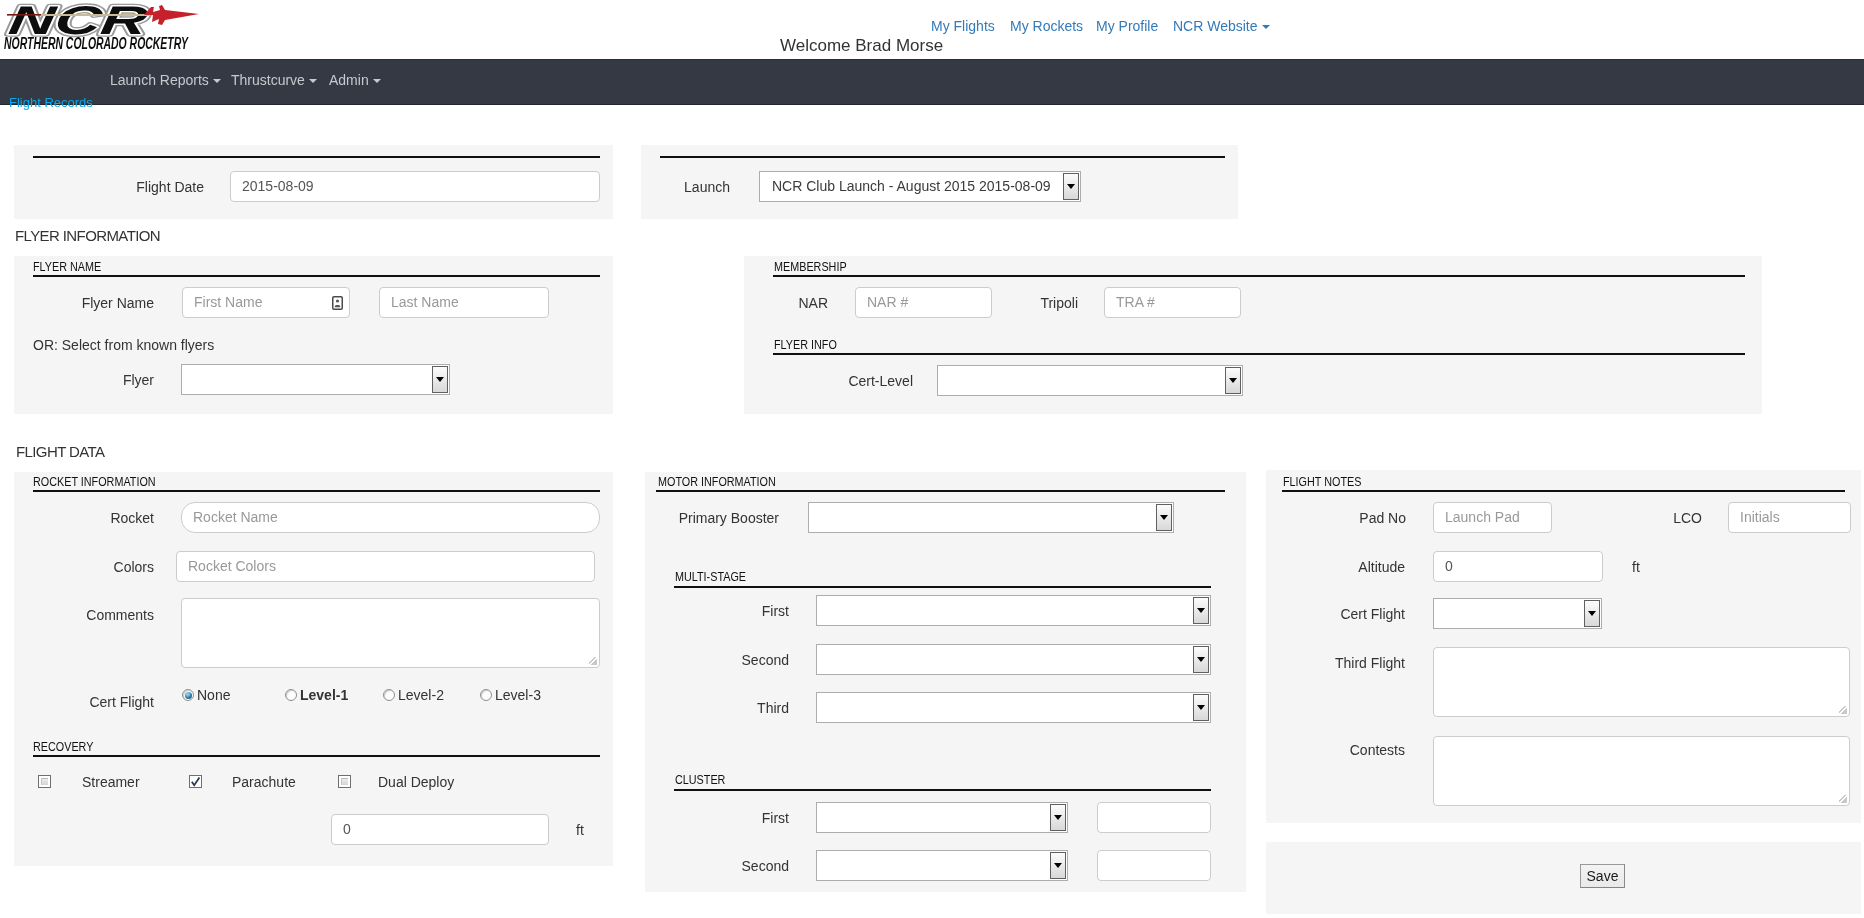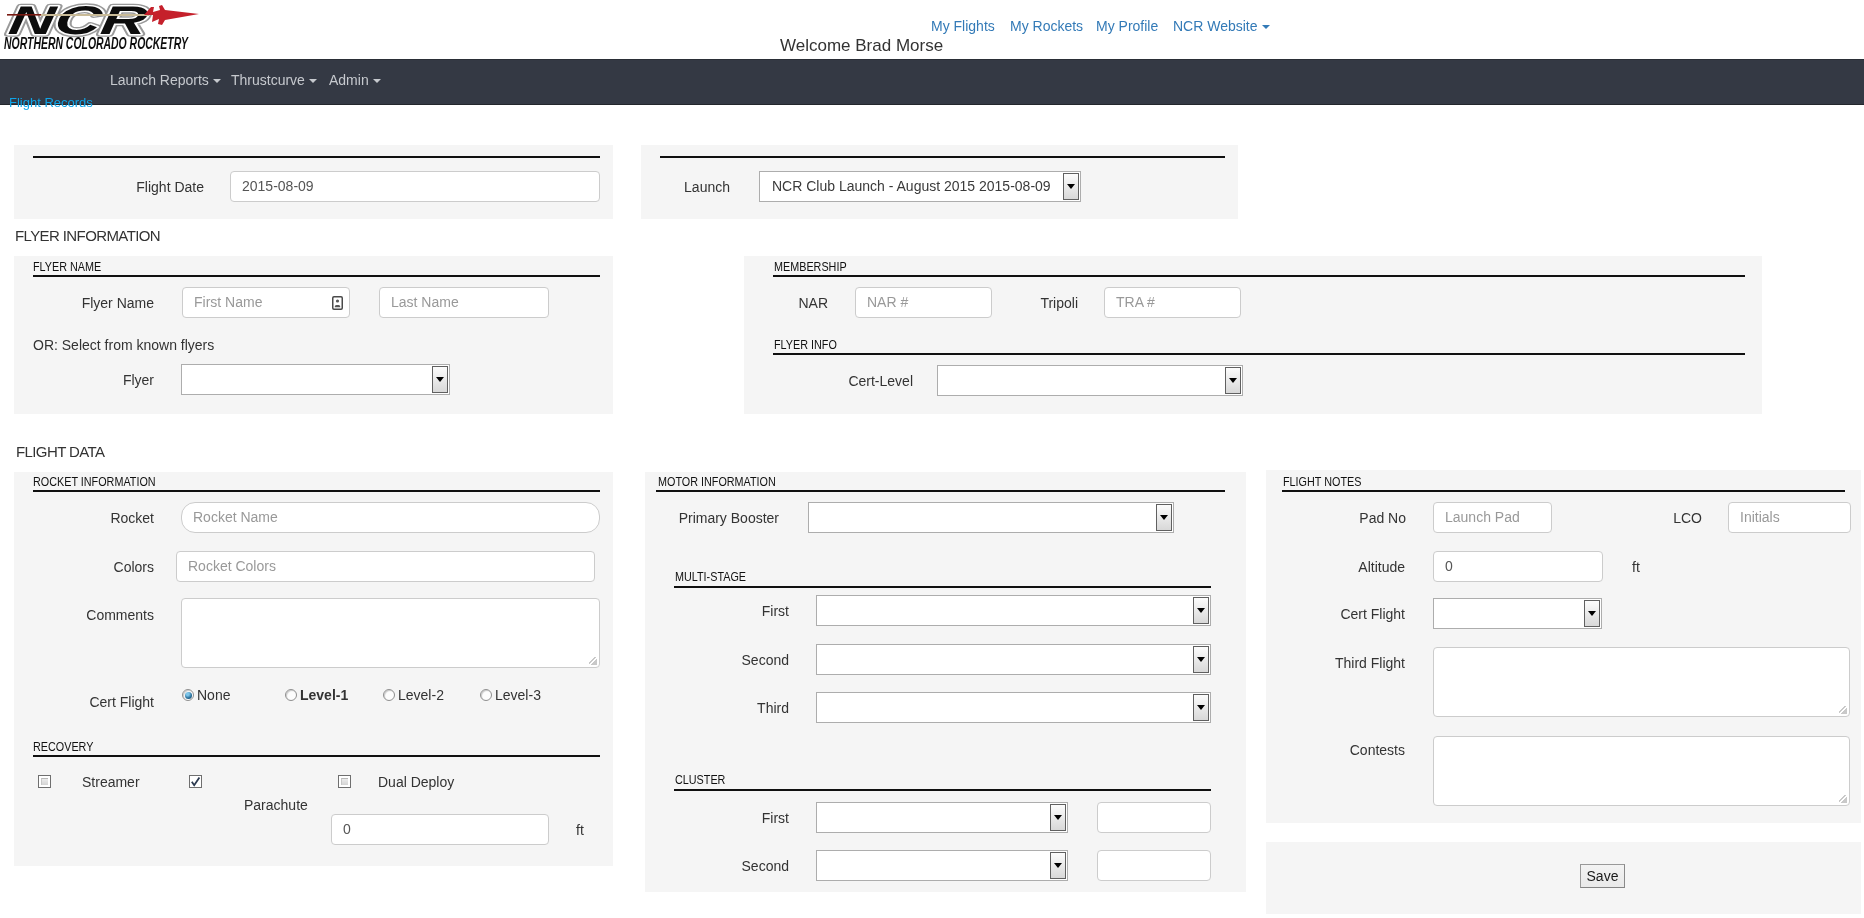--- a/index.html
+++ b/index.html
@@ -125,21 +125,21 @@
 <div class="hline" style="left:33px; top:755px; width:567px;"></div>
 <span class="cb" style="left:38px; top:775px;">
       <span class="in"></span>
     </span>
     <div class="txt" style="left:82px; top:774px;">Streamer</div>
 <span class="cb" style="left:189px; top:775px;">
       <svg width="13" height="13" viewBox="0 0 13 13" style="position:absolute;left:-1px;top:-1px;">
         <path d="M2.8 6.8 L5.2 10.2 L10.4 2.6" fill="none" stroke="#2c3a50" stroke-width="1.8"></path>
       </svg>
     </span>
-    <div class="txt" style="left:244px; top:774px;margin-top:23px;">Parachute</div>
+    <div class="txt" style="left:232px; top:774px;">Parachute</div>
 <span class="cb" style="left:338px; top:775px;">
       <span class="in"></span>
     </span>
     <div class="txt" style="left:378px; top:774px;">Dual Deploy</div>
 <div class="tb" style="left:331px; top:814px; width:218px;">0</div>
 <div class="txt" style="left:576px; top:822px;">ft</div>
 
 <div class="panel" style="left:645px; top:472px; width:601px; height:420px;"></div>
 <div class="lgd" style="left:658px; top:474px;">MOTOR INFORMATION</div>
 <div class="hline" style="left:656px; top:490px; width:569px;"></div>

